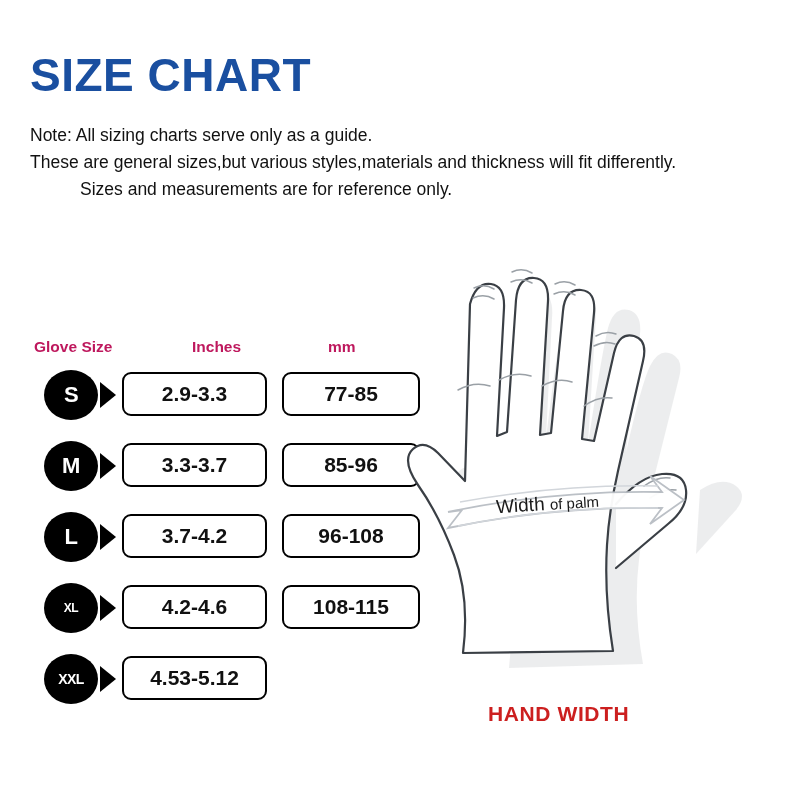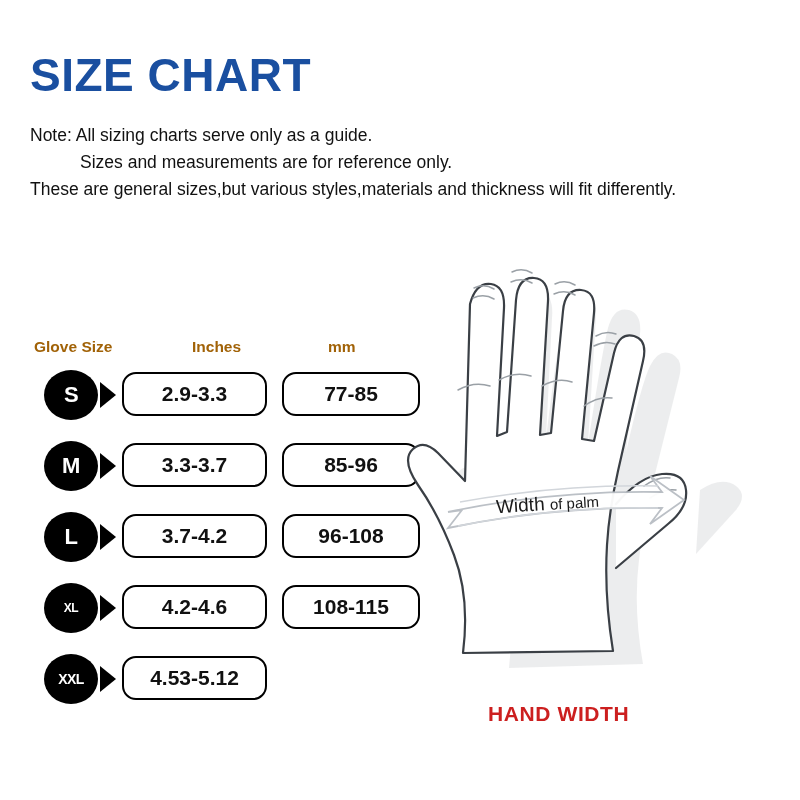--- a/index.html
+++ b/index.html
@@ -53,21 +53,21 @@
   
   .table-wrap {
     position: absolute;
     left: 30px;
     top: 338px;
     width: 390px;
   }
   .col-headers {
     position: relative;
     height: 26px;
-    color: #a16207;
+    color: #be185d;
     font-size: 15.5px;
     font-weight: 600;
   }
   .col-headers .ch-size {
     position: absolute;
     left: 4px;
     top: 0;
   }
   .col-headers .ch-inches {
     position: absolute;
@@ -119,21 +119,21 @@
     border-top: 13px solid transparent;
     border-bottom: 13px solid transparent;
     border-left: 16px solid #000000;
   }
 
   .cell {
     position: absolute;
     top: 8px;
     height: 44px;
     border: 2.5px solid #000000;
-    border-radius: 14px;
+    border-radius: 9px;
     background: #ffffff;
     display: flex;
     align-items: center;
     justify-content: center;
     font-size: 21px;
     font-weight: 600;
     color: #111111;
     box-sizing: border-box;
   }
   .cell.inches {
@@ -184,22 +184,22 @@
 </style>
 </head>
 <body>
 
 <div class="page">
 
   <div class="title">SIZE CHART</div>
 
   <div class="notes">
     <span class="line">Note: All sizing charts serve only as a guide.</span>
+    <span class="line">These are general sizes,but various styles,materials and thickness will fit differently.</span>
     <span class="line indent">Sizes and measurements are for reference only.</span>
-    <span class="line">These are general sizes,but various styles,materials and thickness will fit differently.</span>
   </div>
 
   <div class="table-wrap">
 
     <div class="col-headers">
       <span class="ch-size">Glove Size</span>
       <span class="ch-inches">Inches</span>
       <span class="ch-mm">mm</span>
     </div>
 

